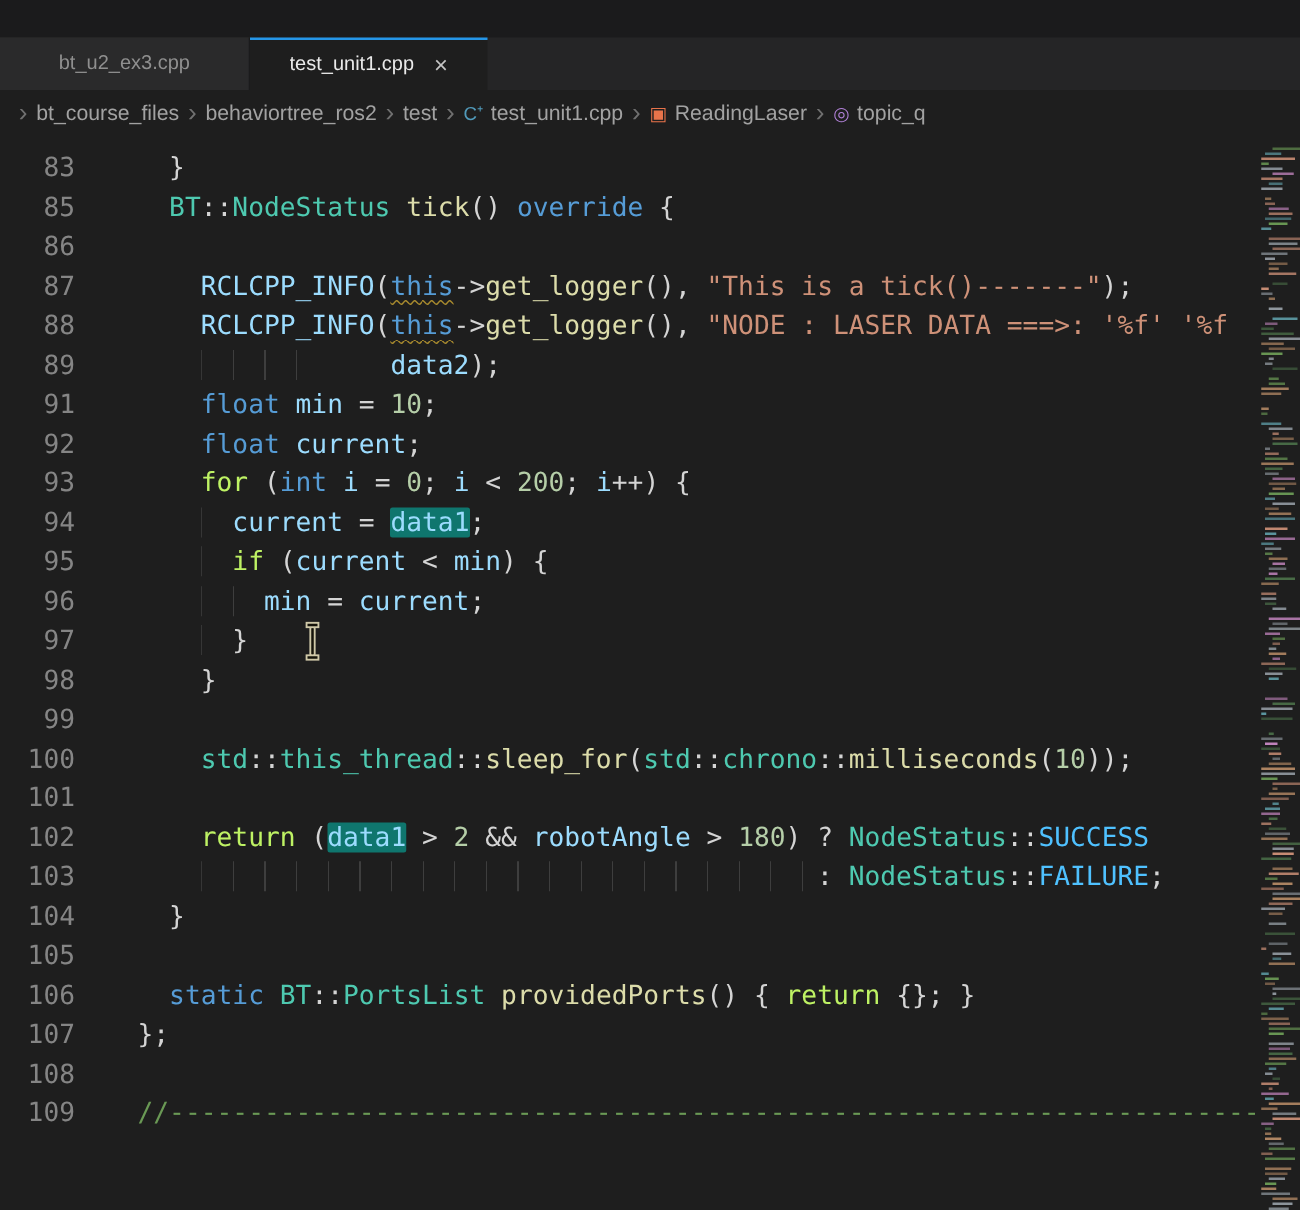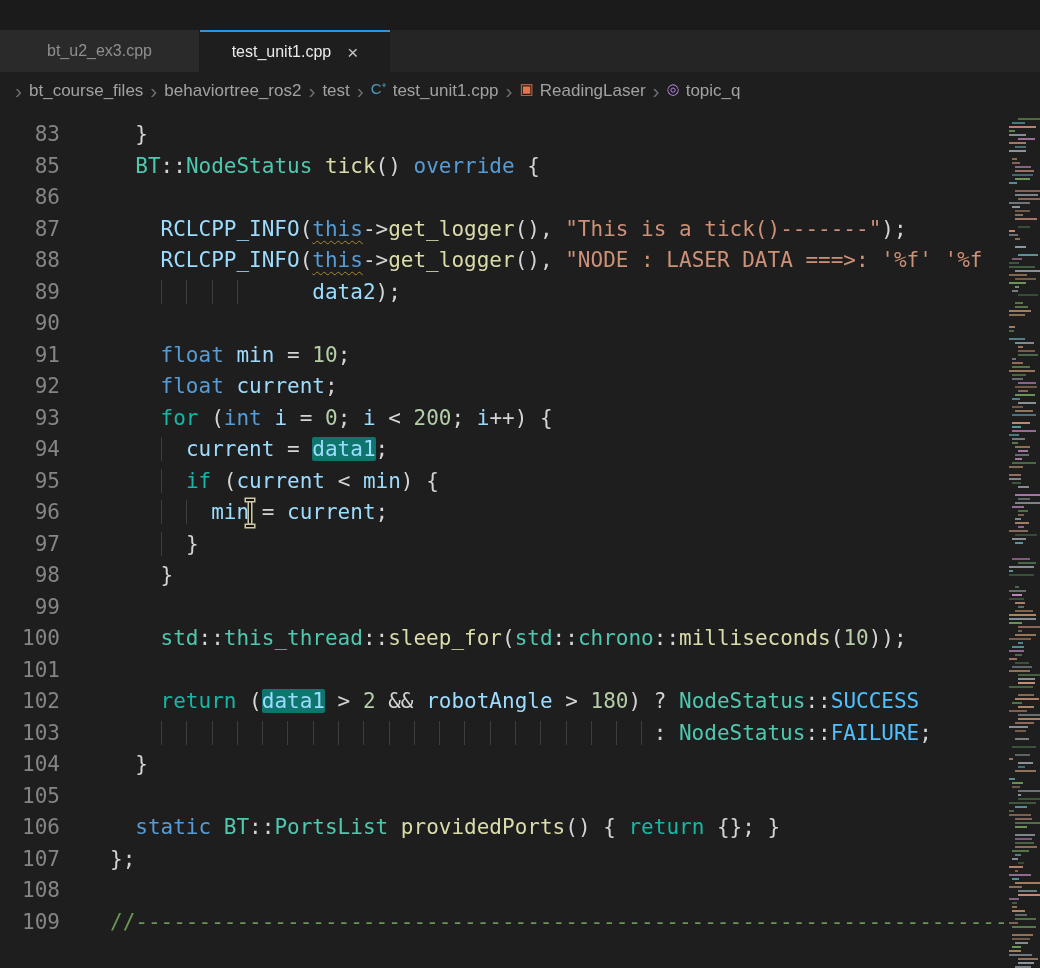--- a/index.html
+++ b/index.html
@@ -10,29 +10,29 @@
   .tabbar{height:42px;background:#252526;display:flex;align-items:stretch;}
   .tab{display:flex;align-items:center;padding:0 14px;font-size:16px;cursor:default;box-sizing:border-box;justify-content:center;}
   .tab.inactive{background:#2a2a2b;color:#8f8f8f;border-right:1px solid #1b1b1c;width:200px;}
   .tab.active{background:#1e1e1e;color:#eaeaea;border-top:2.5px solid #2596e8;width:190px;}
   .tab-label{white-space:nowrap;overflow:hidden;}
   .tab-close{margin-left:16px;color:#c5c5c5;font-size:19px;line-height:1;}
   
   .breadcrumbs{height:38px;display:flex;align-items:center;padding-left:8px;background:#1e1e1e;
                color:#a2a2a2;font-size:17px;white-space:nowrap;overflow:hidden;}
   .bc-sep{color:#707070;font-size:21px;margin:0 7px;line-height:1;transform:translateY(-1px);}
-  .bc-item{display:inline-flex;gap:6px;}
+  .bc-item{display:inline-flex;align-items:center;gap:6px;}
   .bc-icon{font-size:15px;line-height:1;}
   
   .editor{position:absolute;top:110px;left:0;right:32px;bottom:0;overflow:hidden;padding-top:9px;}
   .line{display:flex;height:31.5px;font-family:"DejaVu Sans Mono",monospace;
         font-size:21px;line-height:31.5px;}
   .gutter{flex:none;width:60px;text-align:right;color:#858585;white-space:pre;}
   .codespan{flex:1;padding-left:50px;white-space:pre;overflow:hidden;color:#d4d4d4;}
-  .k{color:#14b8a6}.b{color:#569cd6}.t{color:#4ec9b0}.f{color:#dcdcaa}.v{color:#9cdcfe}
+  .k{color:#bef264}.b{color:#569cd6}.t{color:#4ec9b0}.f{color:#dcdcaa}.v{color:#9cdcfe}
   .s{color:#ce9178}.n{color:#b5cea8}.c{color:#6a9955}.cb{color:#4fc1ff}
   .hl{background:#0f766e;border-radius:2px;}
   .sq{text-decoration:underline;text-decoration-style:wavy;text-decoration-color:#a88a2d;
       text-decoration-thickness:1px;text-underline-offset:4px;}
   .gd{background-image:repeating-linear-gradient(to right,#3e3e3e 0 1px,transparent 1px 2ch);}
   
   .ibeam{position:absolute;left:249px;top:392px;width:2px;height:22px;background:#15130a;
          box-shadow:0 0 0 1.5px #cfc8a8;border-radius:1px;}
   .ibeam::before,.ibeam::after{content:"";position:absolute;left:-3px;width:8px;height:2px;
          background:#15130a;box-shadow:0 0 0 1.5px #cfc8a8;}
@@ -106,24 +106,20 @@
           <span class="gutter">87</span>
           <span class="codespan"><span>    </span><span class="v">RCLCPP_INFO</span><span>(</span><span class="b sq">this</span><span>-&gt;</span><span class="f">get_logger</span><span>(), </span><span class="s">"This is a tick()-------"</span><span>);</span></span>
         </div>
         <div class="line">
           <span class="gutter">88</span>
           <span class="codespan"><span>    </span><span class="v">RCLCPP_INFO</span><span>(</span><span class="b sq">this</span><span>-&gt;</span><span class="f">get_logger</span><span>(), </span><span class="s">"NODE : LASER DATA ===&gt;: '%f' '%f</span></span>
         </div>
         <div class="line">
           <span class="gutter">89</span>
           <span class="codespan"><span>    </span><span class="gd">        </span><span>    </span><span class="v">data2</span><span>);</span></span>
-        </div>
-        <div class="line">
-          <span class="gutter">90</span>
-          <span class="codespan"></span>
         </div>
         <div class="line">
           <span class="gutter">91</span>
           <span class="codespan"><span>    </span><span class="b">float</span><span> </span><span class="v">min</span><span> = </span><span class="n">10</span><span>;</span></span>
         </div>
         <div class="line">
           <span class="gutter">92</span>
           <span class="codespan"><span>    </span><span class="b">float</span><span> </span><span class="v">current</span><span>;</span></span>
         </div>
         <div class="line">

